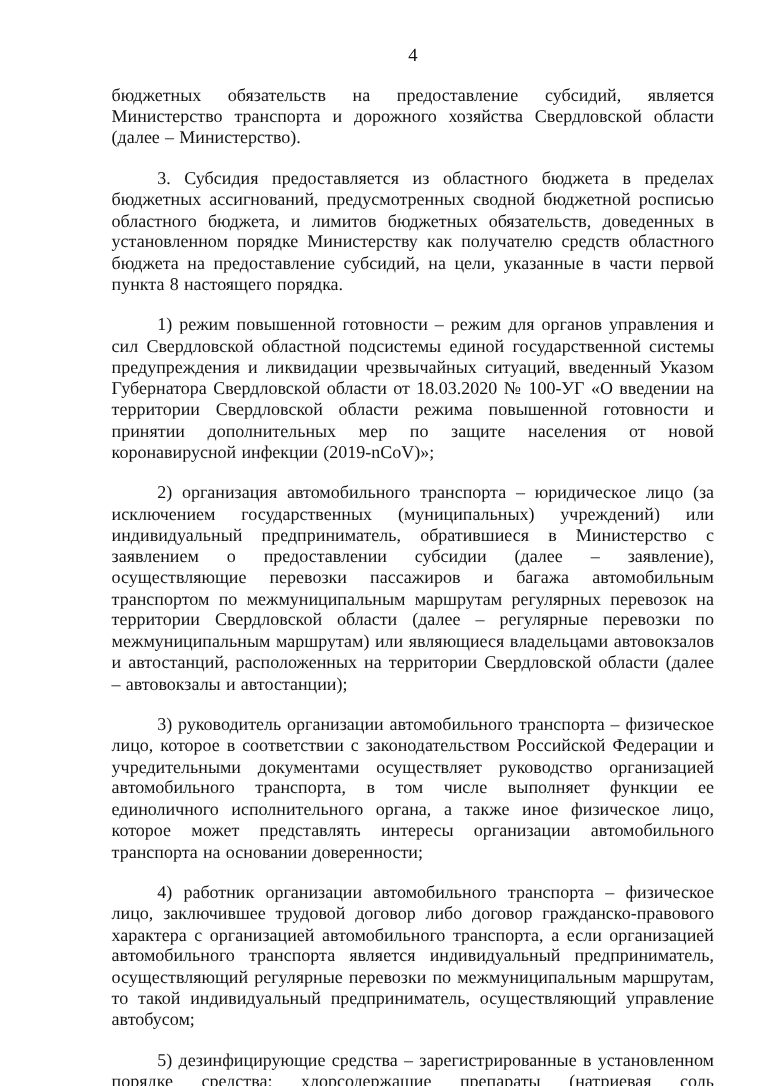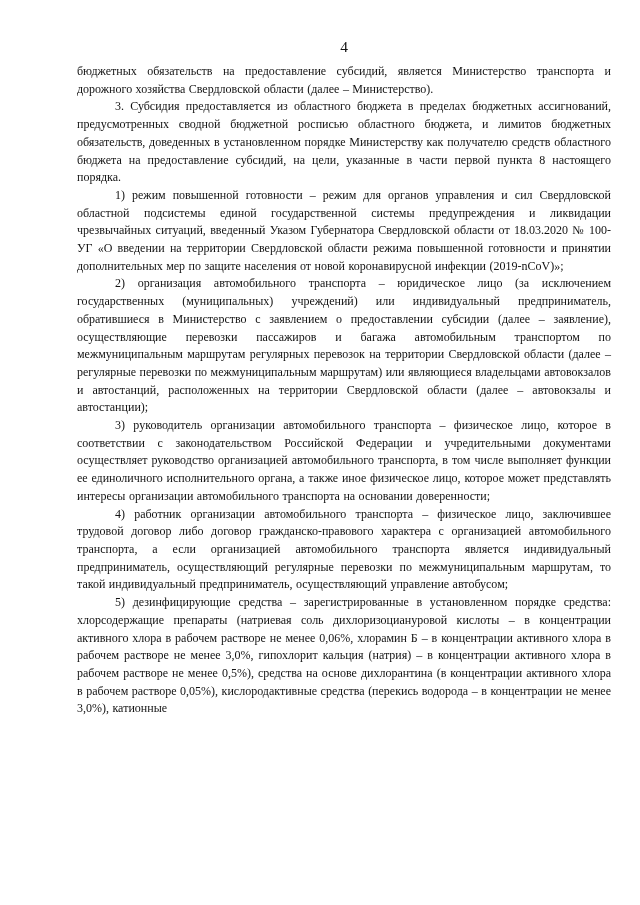--- a/index.html
+++ b/index.html
@@ -22,22 +22,22 @@
     left: 77px;
     width: 534px;
   }
   .page-number {
     text-align: center;
     font-size: 15.5px;
     line-height: 18px;
     margin: 0 0 7px 0;
   }
   .doc-body p {
-    margin: 0;
-    font-size: 12px;
+    margin: 16px;
+    font-size: 15px;
     line-height: 17.7px;
     text-align: justify;
     hyphens: none;
     word-spacing: 0.04em;
   }
   .doc-body p.indent {
     text-indent: 38px;
     font-family: Liberation Serif, serif;
   }
 </style>

